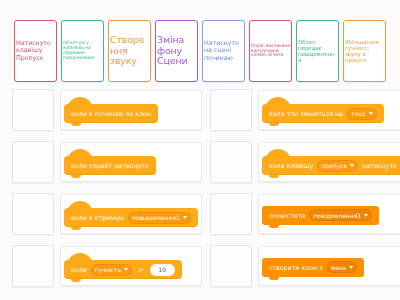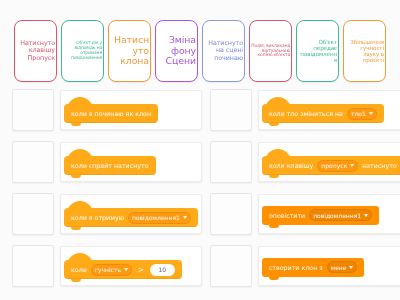--- a/index.html
+++ b/index.html
@@ -13,23 +13,23 @@
   
   .terms{
     position:absolute;left:0;top:20px;width:400px;height:62px;
     display:flex;align-items:stretch;justify-content:center;
     gap:4px;padding:0 14px;box-sizing:border-box;
   }
   .term{
     flex:1 1 0;min-width:0;
     background:#ffffff;
     border:1.3px solid #cc4d6b;
-    border-radius:8px;
+    border-radius:3px;
     display:flex;align-items:center;justify-content:center;
-    text-align:right;
+    text-align:left;
     padding:2px 1px;
     box-sizing:border-box;
     box-shadow:0 1px 1px rgba(0,0,0,.06);
   }
   .term span{
     display:block;
     line-height:1.12;
     letter-spacing:-.1px;
     word-break:break-word;
     hyphens:auto;
@@ -159,21 +159,21 @@
 <div id="root">
 
   <div class="terms">
       <div class="term t-pink fs-m">
         <span>Натиснуто клавішу Пропуск</span>
       </div>
       <div class="term t-green fs-xs">
         <span>Об'єкт діє у відповідь на отримане повідомлення</span>
       </div>
       <div class="term t-orange fs-l">
-        <span>Натиснуто клона</span>
+        <span>Створення звуку</span>
       </div>
       <div class="term t-purple fs-l">
         <span>Зміна фону Сцени</span>
       </div>
       <div class="term t-blue fs-m">
         <span>Натиснуто на сцені починаю</span>
       </div>
       <div class="term t-pink fs-xs">
         <span>Подія, викликана віртуальною копією об'єкта</span>
       </div>

